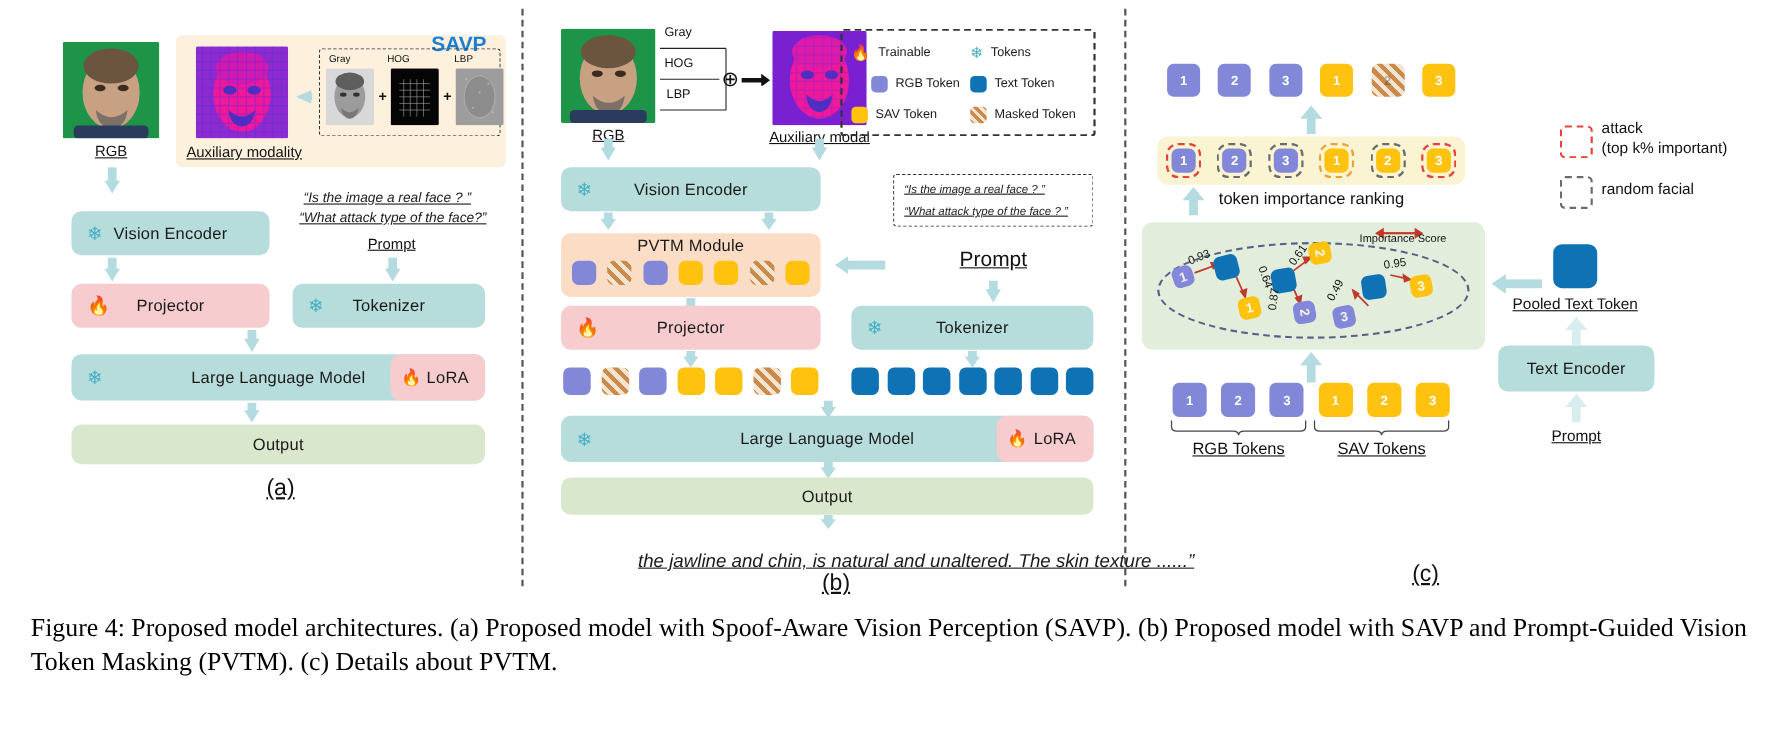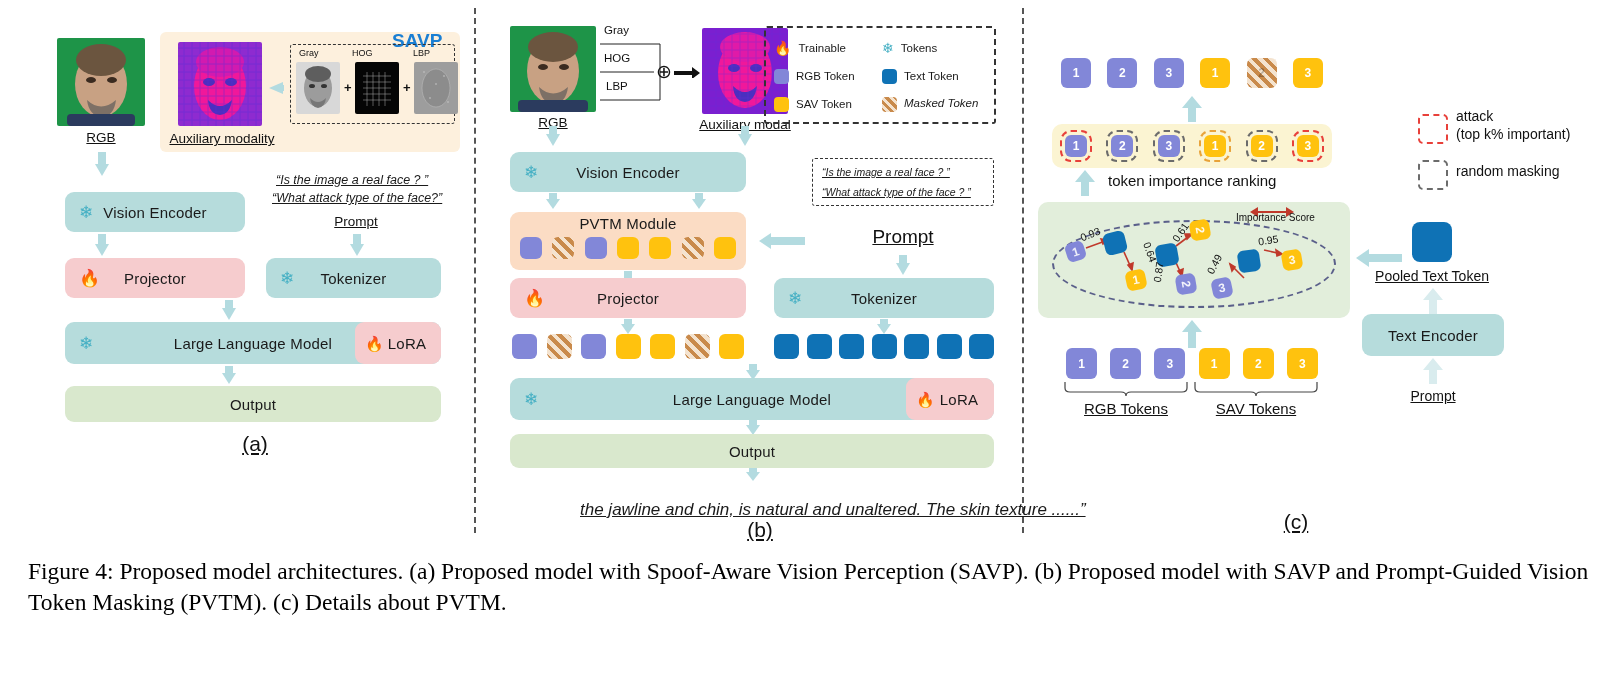--- a/index.html
+++ b/index.html
@@ -269,33 +269,33 @@
     <div class="dashbox" style="left:286px;top:26px;width:232px;height:98px;"></div>
     <div style="position:absolute;left:296px;top:34px;width:216px;height:84px;display:grid;grid-template-columns:1fr 1fr;grid-template-rows:repeat(3,1fr);align-items:center;">
       <div style="display:flex;align-items:center;gap:7px;">
         <span class="fire" style="font-size:14px;">🔥</span>
         <span style="font-size:11.5px;">Trainable</span>
       </div>
       <div style="display:flex;align-items:center;gap:7px;">
         <span class="snow" style="font-size:14px;">❄</span>
         <span style="font-size:11.5px;">Tokens</span>
       </div>
-      <div style="display:flex;align-items:center;gap:7px;">
+      <div style="display:flex;align-items:center;gap:7px;margin-left:18px;">
         <span style="width:15px;height:15px;border-radius:4px;background:#8287d8;display:inline-block;"></span>
         <span style="font-size:11.5px;">RGB Token</span>
       </div>
       <div style="display:flex;align-items:center;gap:7px;">
         <span style="width:15px;height:15px;border-radius:4px;background:#0f72b5;display:inline-block;"></span>
         <span style="font-size:11.5px;">Text Token</span>
       </div>
       <div style="display:flex;align-items:center;gap:7px;">
         <span style="width:15px;height:15px;border-radius:4px;background:#ffc20e;display:inline-block;"></span>
         <span style="font-size:11.5px;">SAV Token</span>
       </div>
-      <div style="display:flex;align-items:flex-start;gap:7px;font-style:italic;">
+      <div style="display:flex;align-items:center;gap:7px;">
         <span style="width:15px;height:15px;border-radius:4px;background:repeating-linear-gradient(45deg,#c98a4b 0 3px,#f4e3cf 3px 6px);display:inline-block;"></span>
         <span style="font-size:11.5px;">Masked Token</span>
       </div>
     </div>
 
     <div class="arr" style="left:66px;top:126px;">
       <svg width="18" height="22">
           <path d="M2 8h14l-7 12Z" fill="#b3dbe0"></path>
           <rect x="5" y="0" width="8" height="10" fill="#b3dbe0"></rect>
         </svg>
@@ -480,21 +480,21 @@
     </div>
     <div class="lbl" style="left:82px;top:172px;font-size:15px;">token importance ranking</div>
 
     <div style="position:absolute;left:392px;top:112px;">
       <span style="position:absolute;left:0;top:2px;width:26px;height:26px;border:2px dashed #e8403a;border-radius:5px;display:inline-block;"></span>
       <span class="lbl" style="left:38px;top:-4px;font-size:14px;">attack</span>
       <span class="lbl" style="left:38px;top:14px;font-size:14px;">(top k% important)</span>
     </div>
     <div style="position:absolute;left:392px;top:160px;">
       <span style="position:absolute;left:0;top:0;width:26px;height:26px;border:2px dashed #6b6b6b;border-radius:5px;display:inline-block;"></span>
-      <span class="lbl" style="left:38px;top:3px;font-size:14px;">random masking</span>
+      <span class="lbl" style="left:38px;top:3px;font-size:14px;">random facial</span>
     </div>
 
     <div class="blk lightgreen" style="left:12px;top:202px;width:312px;height:116px;border-radius:10px;"></div>
     <div class="arr" style="left:224px;top:206px;">
       <svg width="44" height="12">
           <path d="M0 6l8-5v10Z" fill="#c0392b"></path>
           <path d="M44 6l-8-5v10Z" fill="#c0392b"></path>
           <rect x="7" y="5" width="30" height="2" fill="#c0392b"></rect>
         </svg>
     </div>

